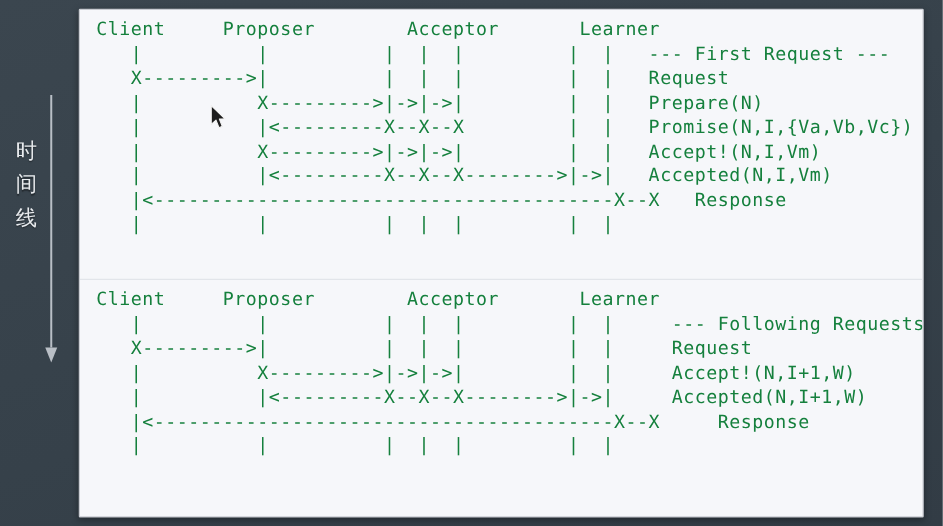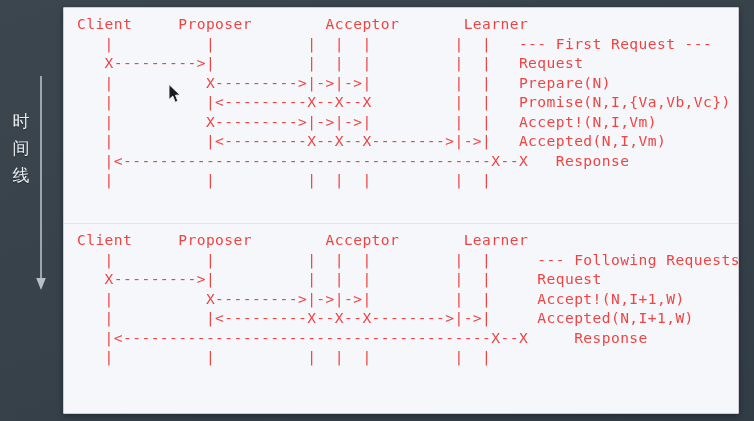--- a/index.html
+++ b/index.html
@@ -92,21 +92,21 @@
     background: #e2e5ea;
   }
 
   .ascii-art {
     margin: 0;
     padding: 0 0 0 13px;
     font-family: "DejaVu Sans Mono", "Liberation Mono", monospace;
     font-size: 14.6px;
     line-height: 19.5px;
     letter-spacing: 0.42px;
-    color: #ef4444;
+    color: #15803d;
     white-space: pre;
     -webkit-font-smoothing: antialiased;
   }
 
   
   .cursor {
     position: absolute;
     left: 168px;
     top: 84px;
     width: 14px;

